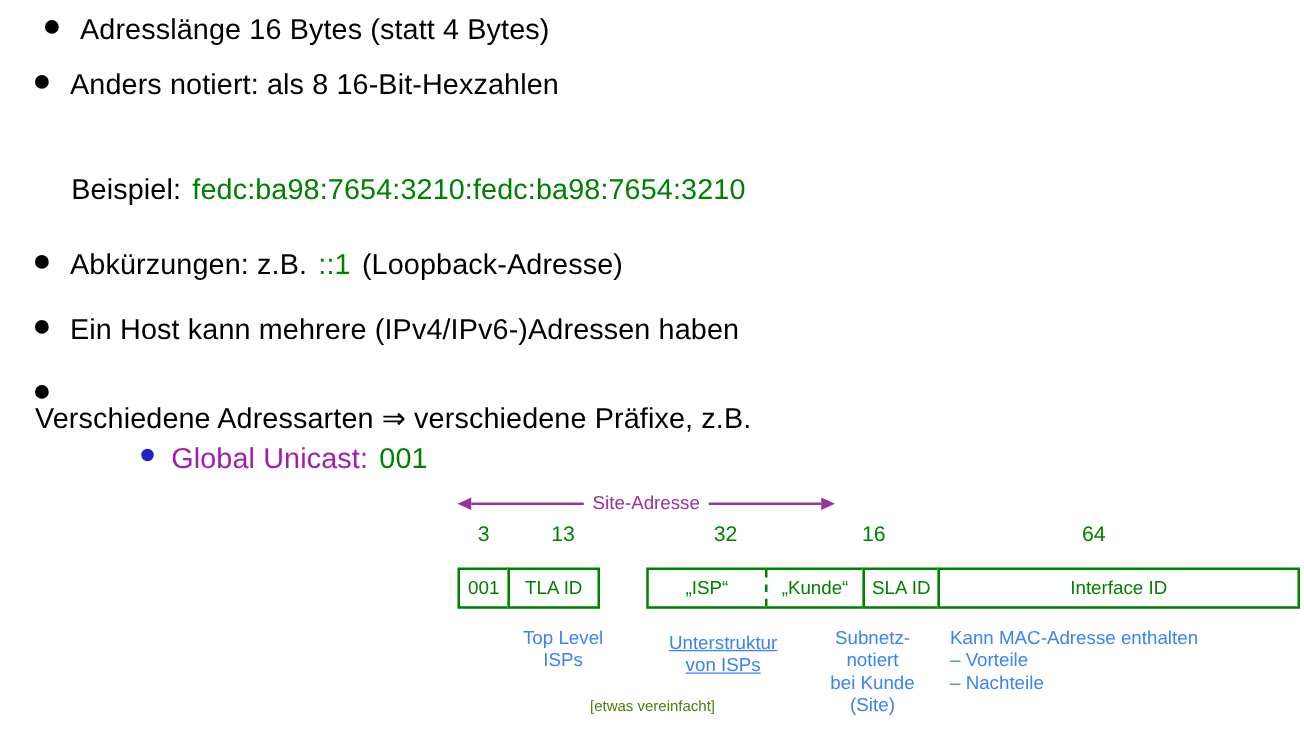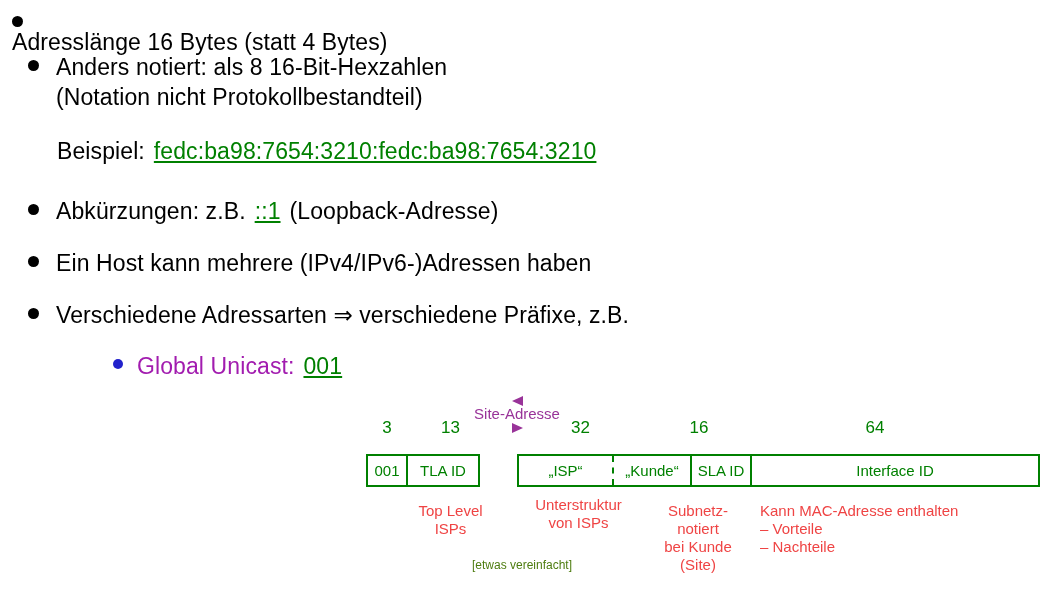--- a/index.html
+++ b/index.html
@@ -20,29 +20,29 @@
   .dot {
     width: 11px; height: 11px; border-radius: 50%;
     background: #000000; margin-top: 8px; margin-right: 17px; flex: none;
   }
   .dot.blue { background: #2222cc; width: 10px; height: 10px; margin-right: 14px; }
 
   .btext { font-size: 23px; line-height: 1.32; letter-spacing: 0.1px; }
 
   .green { color: #008000; }
   .blue  { color: #a21caf; }
-  .gap   { margin-left: 9px; text-decoration: underline; }
+  .gap   { margin-left: 9px; }
   .gapr  { margin-right: 9px; }
 
   
   .diagram { position: absolute; left: 366px; top: 394px; width: 670px; height: 200px; }
 
   .site-arrow {
     position: absolute; left: 0; top: 2px; width: 302px; height: 14px;
-    display: flex; align-items: center; flex-direction: column;
+    display: flex; align-items: center;
   }
   .arrowhead { width: 0; height: 0; border-top: 5px solid transparent; border-bottom: 5px solid transparent; flex: none; }
   .arrowhead.left  { border-right: 11px solid #993399; }
   .arrowhead.right { border-left: 11px solid #993399; }
   .arrow-line { flex: 1; height: 2px; background: #993399; }
   .site-label { color: #993399; font-size: 15px; padding: 0 7px; white-space: nowrap; position: relative; top: -1px; }
 
   .bits { position: absolute; left: 0; top: 24px; display: flex; color: #008000; font-size: 17px; }
   .bits span { display: inline-block; text-align: center; }
 
@@ -50,39 +50,38 @@
   .cell {
     border: 2px solid #008000; height: 33px; background: #ffffff;
     display: flex; align-items: center; justify-content: center;
     color: #008000; font-size: 15px; white-space: nowrap; flex: none;
   }
   .cell + .cell { margin-left: -2px; }
   .cell.split { padding: 0; margin-left: 37px; }
   .cell.split .half { height: 100%; display: flex; align-items: center; justify-content: center; flex: none; }
   .cell.split .half.dashed { border-left: 2px dashed #008000; }
 
-  .caption { position: absolute; font-size: 15px; line-height: 1.2; color: #ef4444; }
+  .caption { position: absolute; font-size: 15px; line-height: 1.2; color: #3b82f6; }
   .caption.center { text-align: center; }
   .note { position: absolute; color: #4d7c0f; font-size: 12px; text-align: center; }
 </style>
 </head>
 <body>
 
 <div class="slide">
 
-  <div class="row" style="left:12px; top:8px;flex-direction:column;">
+  <div class="row" style="left:36px; top:8px;">
     <span class="dot"></span>
     <div class="btext">Adresslänge 16 Bytes (statt 4 Bytes)</div>
   </div>
 
   <div class="row" style="left:28px; top:52px;">
     <span class="dot"></span>
     <div class="btext">
       <div>Anders notiert: als 8 16-Bit-Hexzahlen</div>
-      <div>(Notation nicht Protokollbestandteil)</div>
     </div>
   </div>
 
   <div class="row" style="left:57px; top:136px;">
     <div class="btext">
       <span>Beispiel:</span><span class="green gap">fedc:ba98:7654:3210:fedc:ba98:7654:3210</span>
     </div>
   </div>
 
   <div class="row" style="left:28px; top:196px;">
@@ -90,21 +89,21 @@
     <div class="btext">
       <span>Abkürzungen: z.B.</span><span class="green gap gapr">::1</span><span>(Loopback-Adresse)</span>
     </div>
   </div>
 
   <div class="row" style="left:28px; top:248px;">
     <span class="dot"></span>
     <div class="btext">Ein Host kann mehrere (IPv4/IPv6-)Adressen haben</div>
   </div>
 
-  <div class="row" style="left:28px; top:300px;">
+  <div class="row" style="left:28px; top:300px;flex-direction:column;">
     <span class="dot"></span>
     <div class="btext">Verschiedene Adressarten ⇒ verschiedene Präfixe, z.B.</div>
   </div>
 
   <div class="row" style="left:113px; top:351px;">
     <span class="dot blue"></span>
     <div class="btext">
       <span class="blue">Global Unicast:</span><span class="green gap">001</span>
     </div>
   </div>
@@ -136,21 +135,21 @@
       </div>
       <div class="cell" style="width:62px">SLA ID</div>
       <div class="cell" style="width:290px">Interface ID</div>
     </div>
 
     <div class="caption center" style="left:42px; top:108px; width:85px;">
       <div>Top Level</div>
       <div>ISPs</div>
     </div>
 
-    <div class="caption center" style="left:125px; top:102px; width:175px;">
+    <div class="caption center" style="left:125px; top:112px; width:175px;text-decoration:underline;">
       <div>Unterstruktur</div>
       <div>von ISPs</div>
     </div>
 
     <div class="caption center" style="left:282px; top:108px; width:100px;">
       <div>Subnetz-</div>
       <div>notiert</div>
       <div>bei Kunde</div>
       <div>(Site)</div>
     </div>

